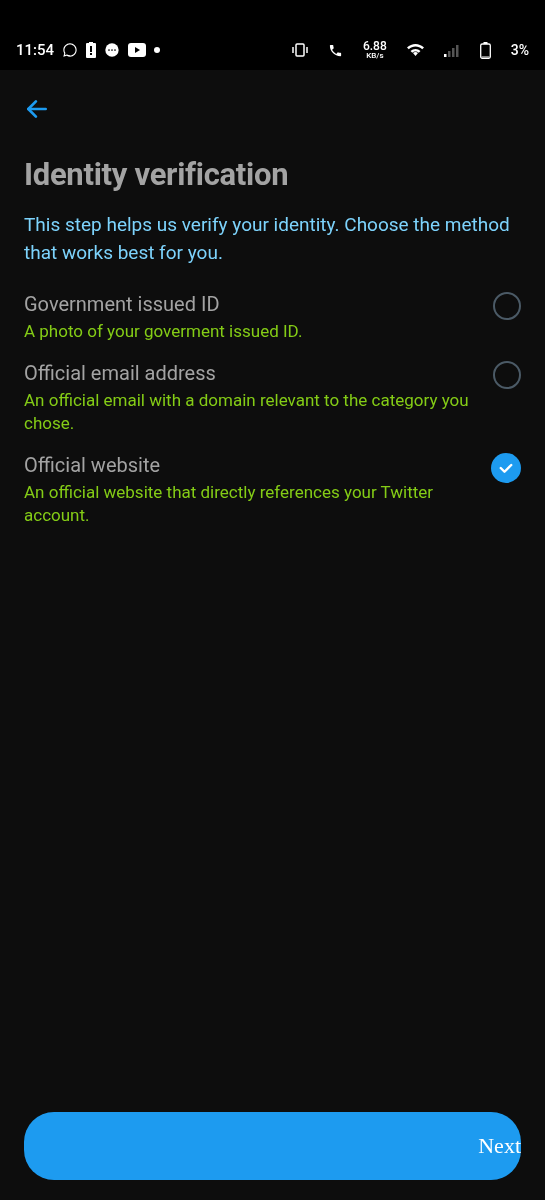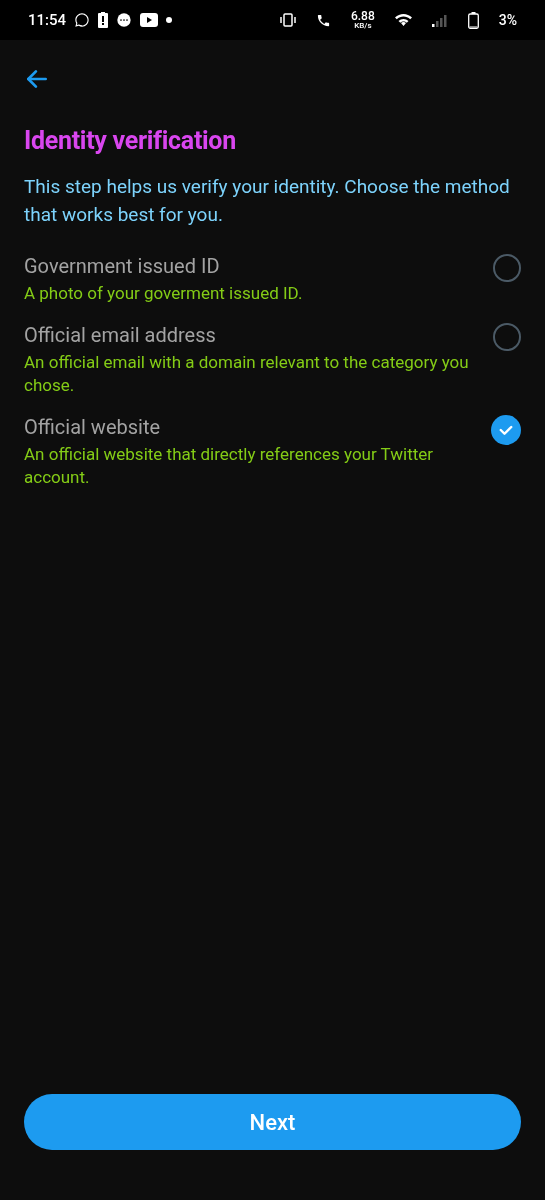--- a/index.html
+++ b/index.html
@@ -14,23 +14,24 @@
       font-family: -apple-system, BlinkMacSystemFont, "Segoe UI", Roboto, Helvetica, Arial, sans-serif;
       color: #ffffff;
       overflow: hidden;
       position: relative;
     }
     .status-bar {
       height: 40px;
       display: flex;
       justify-content: space-between;
       align-items: center;
-      padding: 0 28px;
+      padding: 0 16px;
       font-size: 15px;
       font-weight: 500;
+      margin-top: 30px;
     }
     .status-left {
       display: flex;
       align-items: center;
       gap: 8px;
     }
     .status-right {
       display: flex;
       align-items: center;
       gap: 20px;
@@ -60,23 +61,23 @@
       position: relative;
       padding-top: 8px;
     }
     .back-button {
       padding: 18px 24px 12px 24px;
     }
     .header {
       padding: 18px 24px 8px 24px;
     }
     .page-title {
-      font-size: 25px;
+      font-size: 31px;
       font-weight: 700;
-      color: #d946ef;
+      color: #a3a3a3;
       letter-spacing: -0.3px;
     }
     .subtitle {
       padding: 10px 24px 18px 24px;
       font-size: 19px;
       color: #7dd3fc;
       line-height: 1.45;
     }
     .options {
       padding: 0 24px;
@@ -115,29 +116,30 @@
       border-radius: 50%;
       display: flex;
       align-items: center;
       justify-content: center;
     }
     .next-button {
       position: absolute;
       bottom: 50px;
       left: 24px;
       right: 24px;
-      height: 56px;
+      height: 68px;
       background: #1d9bf0;
       border-radius: 30px;
       display: flex;
       align-items: center;
-      justify-content: center;
+      justify-content: flex-end;
       font-size: 22px;
       font-weight: 500;
       color: #ffffff;
+      font-family: Liberation Serif, serif;
     }
   </style>
 </head>
 <body>
 
 <div class="status-bar">
   <div class="status-left">
     <span>11:54</span>
     <span class="status-icon">
       <svg width="16" height="16" viewBox="0 0 24 24" fill="white">

